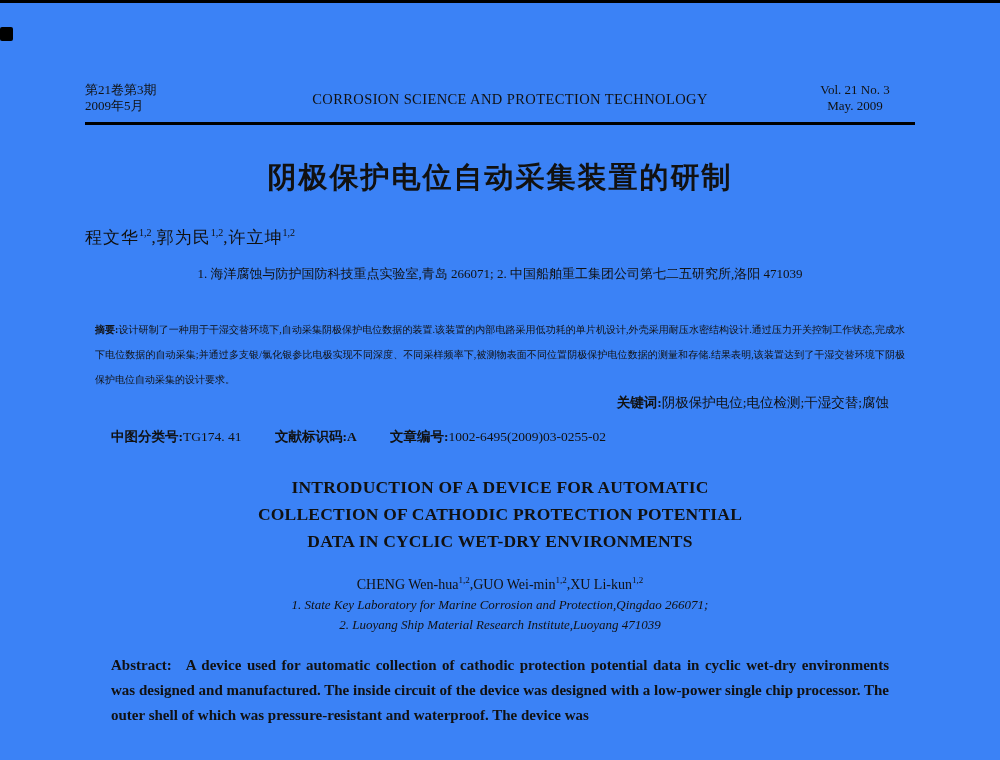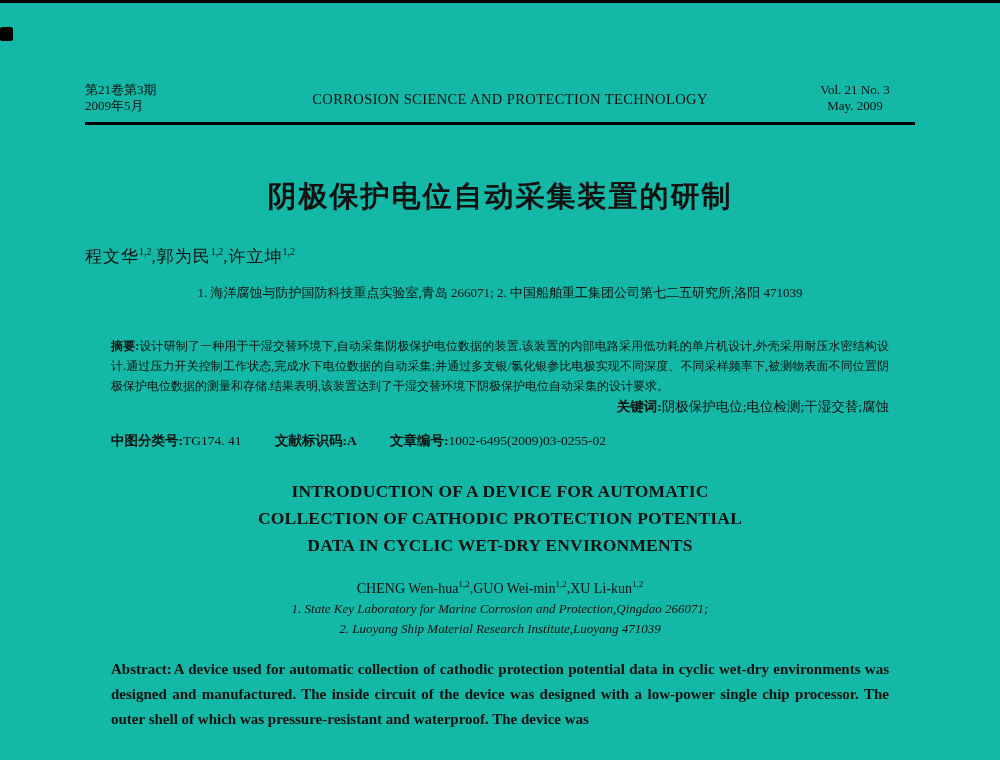--- a/index.html
+++ b/index.html
@@ -9,21 +9,21 @@
   }
   body {
     width: 1000px;
     height: 760px;
     overflow: hidden;
   }
   .page {
     position: relative;
     width: 1000px;
     height: 760px;
-    background: #14b8a6;
+    background: #3b82f6;
     color: #111111;
   }
   .scan-top {
     position: absolute;
     top: 0; left: 0;
     width: 100%; height: 3px;
     background: #000000;
   }
   .scan-blob {
     position: absolute;
@@ -63,43 +63,43 @@
     letter-spacing: 0.4px;
     margin-top: 3px;
   }
   .h-right {
     width: 120px;
     text-align: center;
     font-size: 13px;
     line-height: 16px;
   }
   .title-cn {
-    margin-top: 52px;
+    margin-top: 33px;
     text-align: center;
     font-family: Liberation Serif, serif;
     font-weight: bold;
     font-size: 29px;
     letter-spacing: 2px;
   }
   .authors-cn {
     margin-top: 28px;
     text-align: left;
     font-size: 17px;
     letter-spacing: 1px;
   }
   .authors-cn sup { font-size: 10px; letter-spacing: 0; }
   .affil-cn {
     margin-top: 16px;
     text-align: center;
     font-size: 13px;
   }
   .abstract-cn {
-    margin: 34px 26px 0;
-    font-size: 12px;
-    line-height: 20px;
+    margin: 34px 10px 0;
+    font-size: 10px;
+    line-height: 25px;
     text-align: justify;
   }
   .lbl { font-weight: bold; }
   .keywords {
     margin: 0 26px;
     font-size: 13.5px;
     line-height: 22px;
     text-align: right;
   }
   .meta-line {
@@ -129,21 +129,21 @@
     font-size: 13px;
     line-height: 20px;
   }
   .abstract-en {
     margin: 18px 26px 0;
     font-size: 15px;
     line-height: 25px;
     text-align: justify;
     font-weight: bold;
   }
-  .abs-label-en { margin-right: 2px; }
+  .abs-label-en { margin-right: 14px; }
 </style>
 </head>
 <body>
 
 <div class="page">
   <div class="scan-top"></div>
   <div class="scan-blob"></div>
 
   <div class="content">
 

